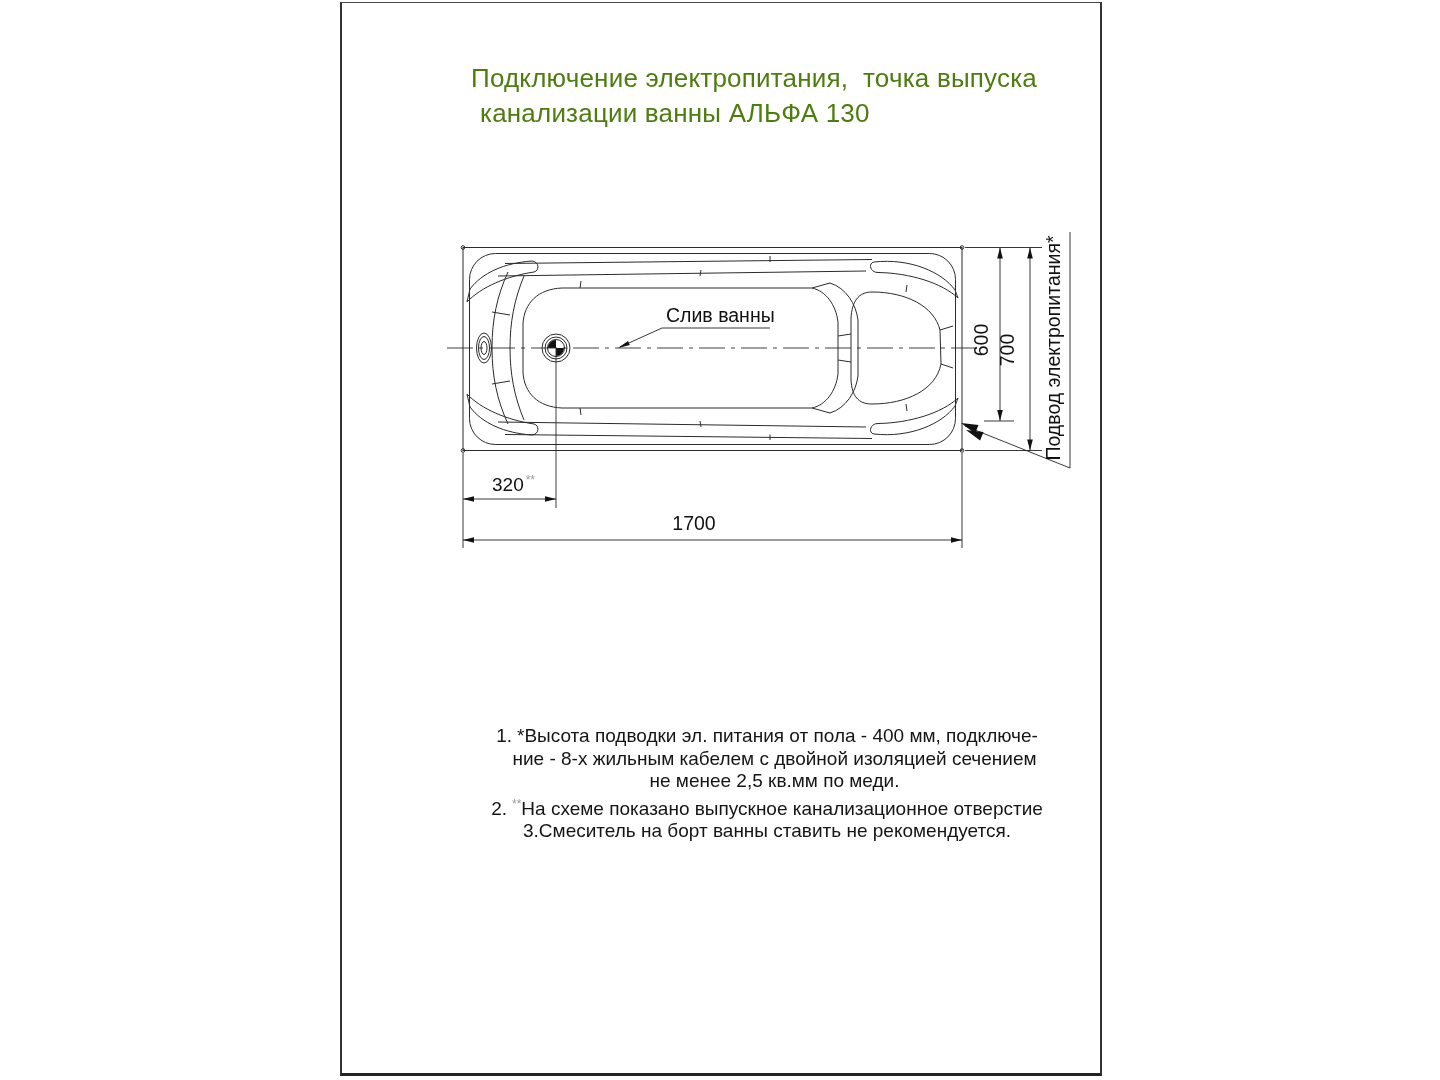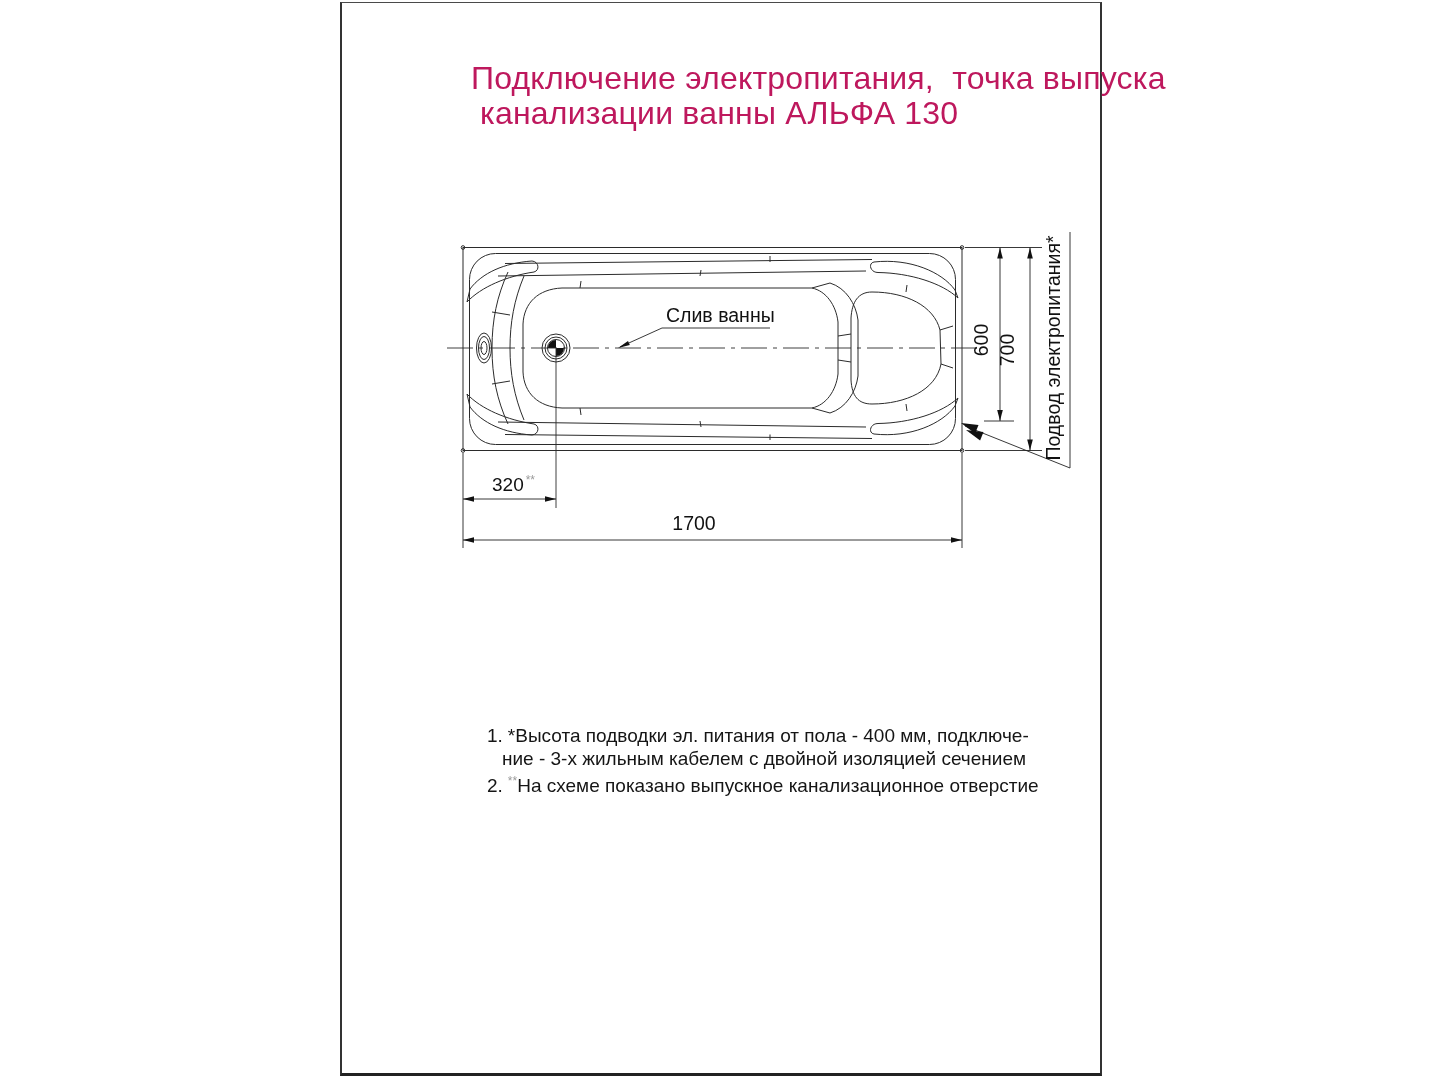--- a/index.html
+++ b/index.html
@@ -1,29 +1,29 @@
 <!DOCTYPE html>
 <html><head>
 <meta charset="utf-8">
 <style>
   html,body{margin:0;padding:0;background:#ffffff;}
   body{width:1440px;height:1080px;position:relative;overflow:hidden;
        font-family:"Liberation Sans",sans-serif;color:#111;}
   .page{position:absolute;left:340px;top:2px;width:758px;height:1070px;
         background:#fff;border-top:1px solid #4a4a4a;border-left:2px solid #333;
         border-right:2px solid #333;border-bottom:3px solid #222;}
-  .title-line{position:absolute;font-size:32px;line-height:28px;color:#be185d;
+  .title-line{position:absolute;font-size:26px;line-height:28px;color:#4d7c0f;
         white-space:pre;letter-spacing:0.2px;}
   #title1{left:471px;top:64px;}
   #title2{left:480px;top:99px;}
   svg{position:absolute;left:0;top:0;}
   svg text{font-family:"Liberation Sans",sans-serif;fill:#111;}
   .notes{position:absolute;left:487px;top:725px;width:560px;font-size:19px;
          line-height:22.5px;color:#151515;}
-  .note-line{white-space:pre;}
+  .note-line{white-space:pre;text-align:center;}
   .ind1{padding-left:15px;}
   .ind2{padding-left:21px;}
   .note-num{margin-right:5px;}
   .note-num.tight{margin-right:0;}
   .mark-gray{color:#9a9a9a;font-size:12px;vertical-align:7px;}
 </style>
 </head>
 <body>
 
 <div class="page"></div>
@@ -131,15 +131,17 @@
 
   <text transform="rotate(-90 988 340)" x="988" y="340" font-size="19.5" text-anchor="middle">600</text>
 
   <text transform="rotate(-90 1014 350)" x="1014" y="350" font-size="19.5" text-anchor="middle">700</text>
 
   <text transform="rotate(-90 1060 348)" x="1060" y="348" font-size="19.5" text-anchor="middle">Подвод электропитания*</text>
 </svg>
 
 <div class="notes">
   <div class="note-line"><span class="note-num">1.</span><span>*</span><span>Высота подводки эл. питания от пола - 400 мм, подключе-</span></div>
-  <div class="note-line ind1">ние - 3-х жильным кабелем с двойной изоляцией сечением</div>
+  <div class="note-line ind1">ние - 8-х жильным кабелем с двойной изоляцией сечением</div>
+  <div class="note-line ind1">не менее 2,5 кв.мм по меди.</div>
   <div class="note-line"><span class="note-num">2.</span><span class="mark-gray">**</span><span>На схеме показано выпускное канализационное отверстие</span></div>
+  <div class="note-line"><span class="note-num tight">3.</span><span>Смеситель на борт ванны ставить не рекомендуется.</span></div>
 </div>
 
 </body></html>

